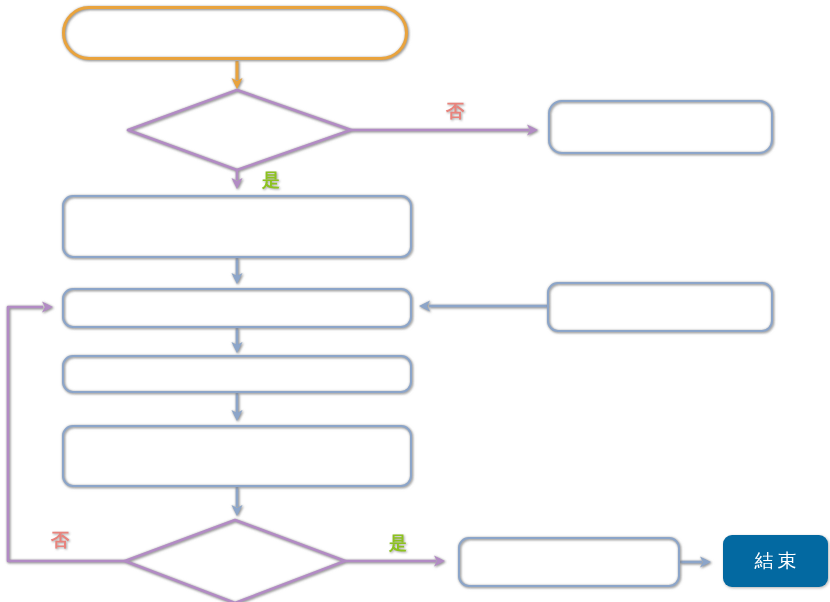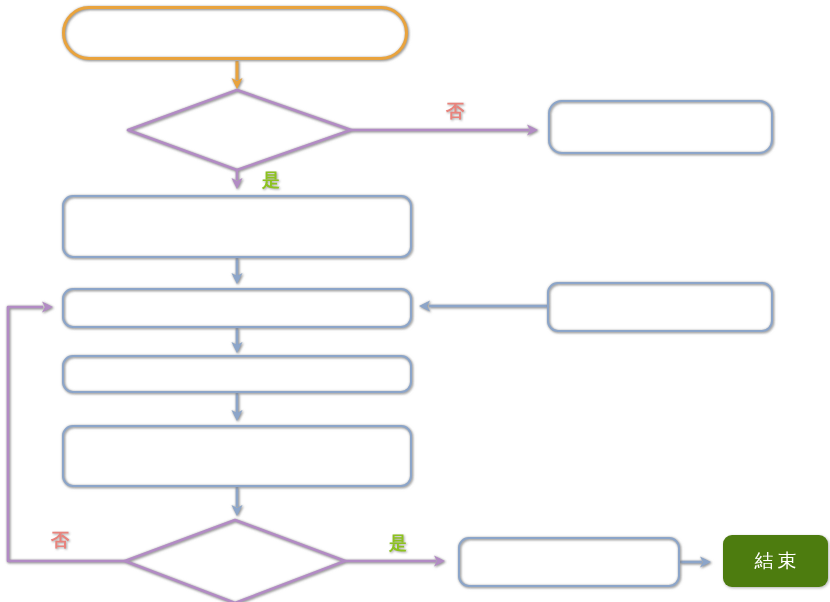--- a/index.html
+++ b/index.html
@@ -26,21 +26,21 @@
   .stadium{left:62px;top:6px;width:346px;height:54px;border:3px solid #E9A33D;border-radius:28px;}
   .side1{left:548px;top:100px;width:225px;height:54px;border-radius:14px;}
   .p1{left:62px;top:195px;width:350px;height:63px;}
   .p2{left:62px;top:288px;width:350px;height:40px;}
   .side2{left:547px;top:282px;width:226px;height:50px;}
   .p3{left:62px;top:355px;width:350px;height:38px;}
   .p4{left:62px;top:425px;width:350px;height:62px;}
   .p5{left:458px;top:537px;width:222px;height:50px;}
   .end-btn{
     position:absolute;left:723px;top:535px;width:105px;height:52px;
-    background:#4d7c0f;border-radius:9px;color:#ffffff;
+    background:#0369a1;border-radius:9px;color:#ffffff;
     display:flex;align-items:center;justify-content:center;
     font-size:19px;letter-spacing:4px;padding-left:4px;box-sizing:border-box;
     filter:drop-shadow(1.5px 1.5px 1.5px rgba(125,125,125,.6));
   }
   .elabel{
     position:absolute;font-size:18px;font-weight:bold;line-height:1;
     filter:drop-shadow(1px 1.5px 1px rgba(125,125,125,.7));
   }
   .no{color:#E9837C;}
   .yes{color:#8DC21F;}

